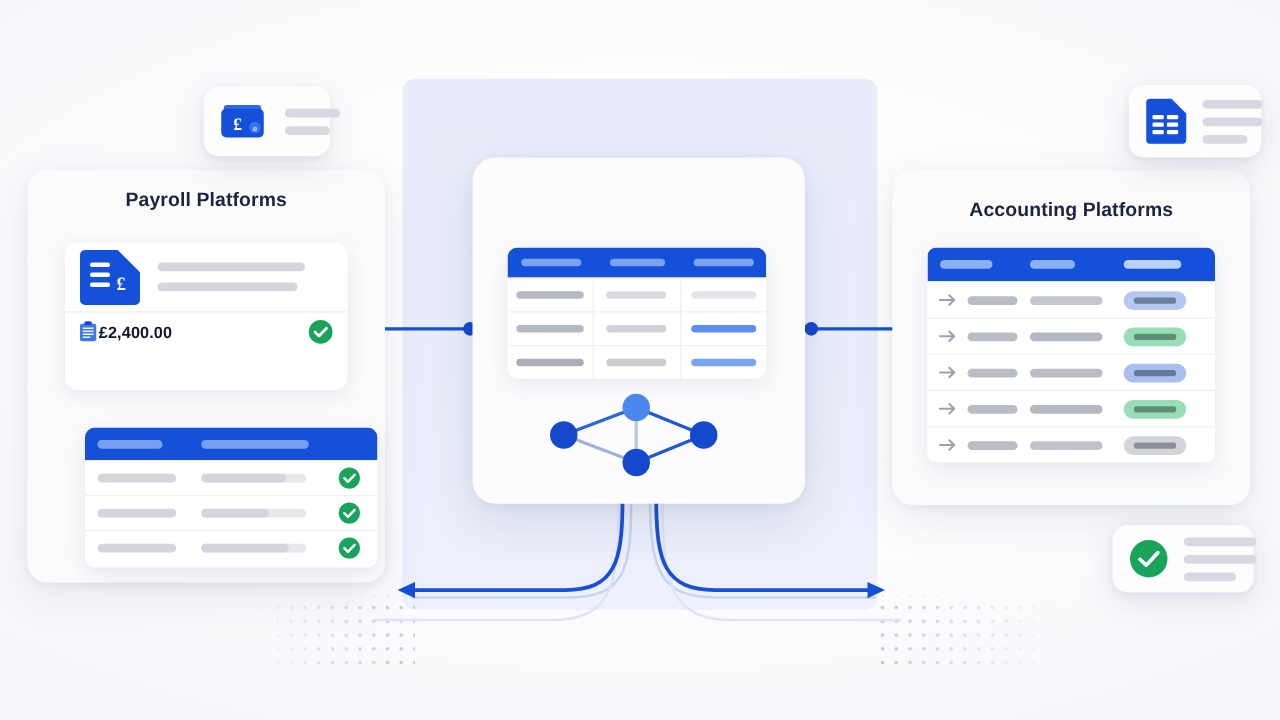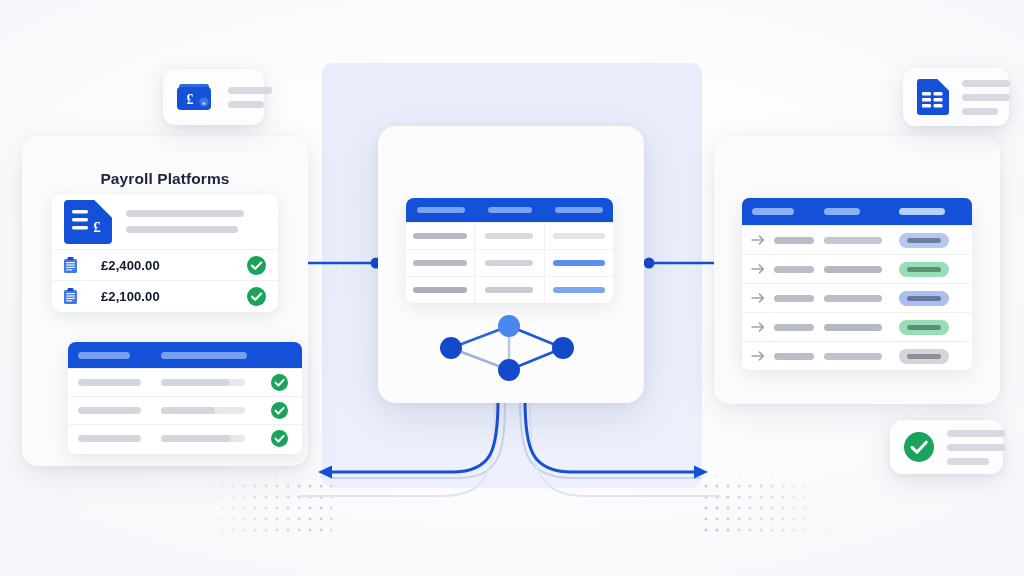--- a/index.html
+++ b/index.html
@@ -36,41 +36,41 @@
   .panel-title {
     text-align: center;
     font-size: 15.5px;
     font-weight: bold;
     color: #1b2440;
     letter-spacing: .1px;
   }
 
   
   #payroll-panel { left: 22px; top: 136px; width: 286px; height: 330px; }
-  #payroll-panel .panel-title { margin-top: 34px; }
+  #payroll-panel .panel-title { margin-top: 16px; }
 
   .pay-card {
     position: absolute;
     left: 30px; top: 58px;
     width: 226px; height: 118px;
     background: #ffffff;
     border-radius: 10px;
     box-shadow: 0 4px 16px rgba(40,55,95,.10);
     overflow: hidden;
   }
   .pay-card-head {
     display: flex; align-items: center;
     height: 55px; padding: 0 12px 0 10px; gap: 12px;
   }
   .skel-stack { display: flex; flex-direction: column; gap: 9px; flex: 1; }
   .skel { height: 7px; border-radius: 4px; background: #d3d6dd; }
 
   .pay-row {
     display: flex; align-items: center;
-    height: 31px; padding: 0 12px 0 12px; gap: 24px;
+    height: 31px; padding: 0 12px 0 12px; gap: 2px;
     border-top: 1px solid #eef0f4;
   }
   .pay-amount {
     font-size: 13px; font-weight: bold; color: #10182f; letter-spacing: .1px;
   }
   .spacer { flex: 1; }
 
   
   .pay-table {
     position: absolute;
@@ -263,38 +263,20 @@
             </g>
         </svg>
         <span class="pay-amount">£2,400.00</span>
         <span class="spacer"></span>
         <svg width="19" height="19" viewBox="0 0 19 19">
           <circle cx="9.5" cy="9.5" r="9.5" fill="#19a35b"></circle>
           <path d="M5 9.6 L8.2 12.8 L14.2 6.6" stroke="#fff" stroke-width="2.2" fill="none" stroke-linecap="round" stroke-linejoin="round"></path>
         </svg>
       </div>
 
-      <div class="pay-row">
-        <svg width="13" height="16" viewBox="0 0 13 16">
-          <rect x="0" y="2" width="13" height="14" rx="1.6" fill="#3f7ae8"></rect>
-          <rect x="3.5" y="0" width="6" height="3" rx="1.3" fill="#1549cc"></rect>
-          <g fill="#eef3fe">
-              <rect x="2.2" y="5" width="8.6" height="1.2"></rect>
-              <rect x="2.2" y="7.4" width="8.6" height="1.2"></rect>
-              <rect x="2.2" y="9.8" width="8.6" height="1.2"></rect>
-              <rect x="2.2" y="12.2" width="6" height="1.2"></rect>
-            </g>
-        </svg>
-        <span class="pay-amount">£2,100.00</span>
-        <span class="spacer"></span>
-        <svg width="19" height="19" viewBox="0 0 19 19">
-          <circle cx="9.5" cy="9.5" r="9.5" fill="#19a35b"></circle>
-          <path d="M5 9.6 L8.2 12.8 L14.2 6.6" stroke="#fff" stroke-width="2.2" fill="none" stroke-linecap="round" stroke-linejoin="round"></path>
-        </svg>
-      </div>
     </div>
 
     <div class="pay-table">
       <div class="pt-head">
         <div class="cell c1">
             <div class="bar" style="width:52px"></div>
           </div>
         <div class="cell c2">
             <div class="bar" style="width:92px"></div>
           </div>
@@ -409,20 +391,21 @@
         </g>
         <circle cx="55" cy="40" r="11" fill="#1549cc"></circle>
         <circle cx="167" cy="40" r="11" fill="#1549cc"></circle>
         <circle cx="113" cy="62" r="11" fill="#1549cc"></circle>
         <circle cx="113" cy="18" r="11" fill="#4a87ef"></circle>
       </svg>
     </div>
   </div>
 
   <div class="panel" id="accounting-panel">
+    <div class="panel-title">Accounting Platforms</div>
 
     <div class="acc-table">
       <div class="acc-head">
         <div class="ac a1">
             <div class="bar" style="width:42px"></div>
           </div>
         <div class="ac a2">
             <div class="bar" style="width:36px"></div>
           </div>
         <div class="ac a3">

